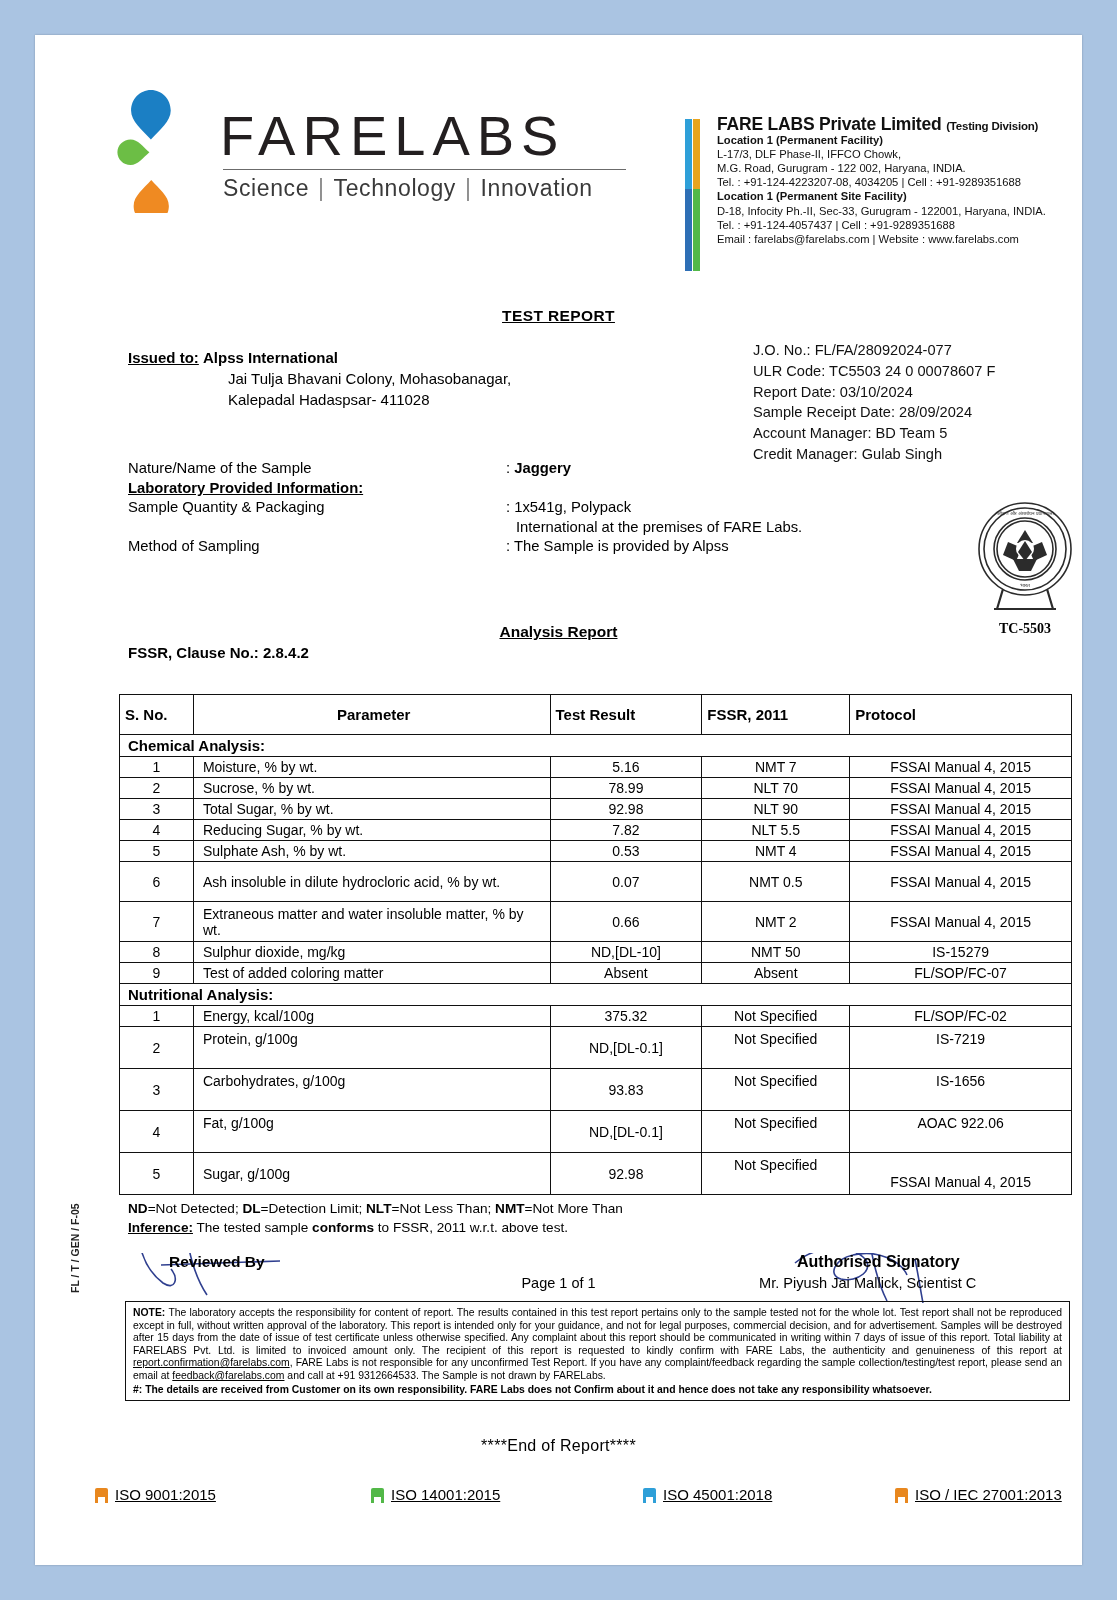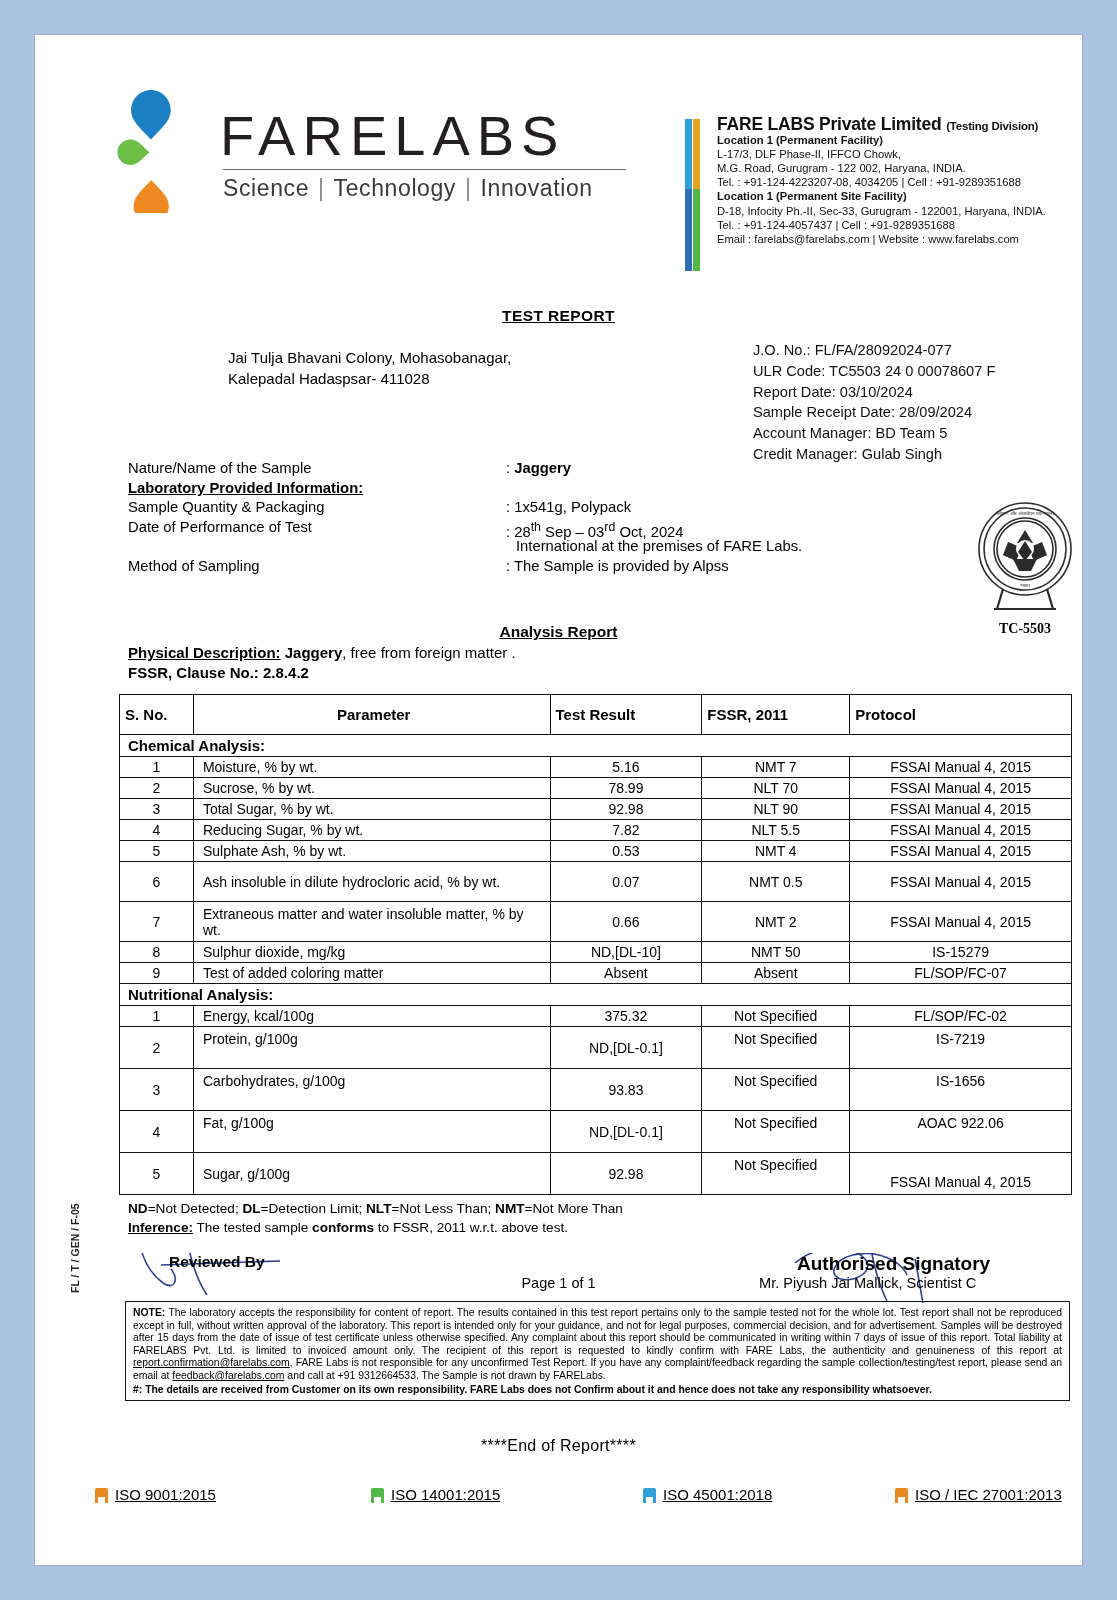--- a/index.html
+++ b/index.html
@@ -95,21 +95,21 @@
   tr.r-norm td { height:20px; }
 
   
   .abbr { position:absolute; left:93px; top:1165px; font-size:13.6px; line-height:18.5px; }
   .abbr b { font-weight:bold; }
   .abbr .u { font-weight:bold; text-decoration:underline; }
 
   .sigrow { position:absolute; left:0; top:1218px; width:100%; height:50px; }
   .sig-rev { position:absolute; left:134px; top:0; font-size:15.5px; font-weight:bold; }
   .sig-page { position:absolute; left:0; right:0; top:22px; text-align:center; font-size:14.5px; }
-  .sig-auth { position:absolute; left:762px; top:0; font-size:19px; font-weight:bold; }
+  .sig-auth { position:absolute; left:762px; top:0; font-size:16px; font-weight:bold; }
   .sig-name { position:absolute; left:724px; top:22px; font-size:14.6px; }
   .scribble { position:absolute; left:0; top:0; width:100%; height:100%; pointer-events:none; }
 
   .note {
     position:absolute; left:90px; top:1266px; width:945px;
     border:1px solid #111; padding:5px 7px 4px 7px;
     font-size:10.4px; line-height:12.6px; text-align:justify; color:#000;
   }
   .note b { font-weight:bold; }
   .note u { text-decoration:underline; }
@@ -167,20 +167,22 @@
         <div>D-18, Infocity Ph.-II, Sec-33, Gurugram - 122001, Haryana, INDIA.</div>
         <div>Tel. : +91-124-4057437  |  Cell : +91-9289351688</div>
         <div>Email : farelabs@farelabs.com  |  Website : www.farelabs.com</div>
       </div>
     </div>
   </div>
 
   <div class="ttl-test">TEST REPORT</div>
 
   <div class="issued">
+    <div><span class="lbl">Issued to:</span>
+      <span class="nm">Alpss International</span></div>
     <div class="l2">Jai Tulja Bhavani Colony, Mohasobanagar,</div>
     <div class="l2">Kalepadal Hadaspsar- 411028</div>
   </div>
 
   <div class="jobinfo">
     <div>J.O. No.: FL/FA/28092024-077</div>
     <div>ULR Code: TC5503 24 0 00078607 F</div>
     <div>Report Date: 03/10/2024</div>
     <div>Sample Receipt Date: 28/09/2024</div>
     <div>Account Manager: BD Team 5</div>
@@ -191,24 +193,20 @@
     <div class="row">
       <span class="k">Nature/Name of the Sample</span>
       <span class="v">: <b>Jaggery</b></span>
     </div>
     <div><span class="hd">Laboratory Provided Information:</span></div>
     <div class="row">
       <span class="k">Sample Quantity &amp; Packaging</span>
       <span class="v">: <span>1x541g, Polypack</span></span>
     </div>
     <div class="row">
-      <span class="k">Date of Performance of Test</span>
-      <span class="v">: 28<sup>th</sup> Sep – 03<sup>rd</sup> Oct, 2024</span>
-    </div>
-    <div class="row">
       <span class="cont">International at the premises of FARE Labs.</span>
     </div>
     <div class="row">
       <span class="k">Method of Sampling</span>
       <span class="v">: <span>The Sample is provided by Alpss</span></span>
     </div>
   </div>
 
   <div class="seal">
     <svg width="116" height="118" viewBox="0 0 116 118">
@@ -235,22 +233,20 @@
       <g stroke="#2b2b2b" stroke-width="2.2" fill="none">
         <path d="M36 92 L30 112 M80 92 L86 112 M27 112 H89"></path>
       </g>
     </svg>
     <div class="tc">TC-5503</div>
   </div>
 
   <div class="ttl-analysis">Analysis Report</div>
 
   <div class="physdesc">
-    <div><span class="u">Physical Description:</span>
-      <b>Jaggery</b><span>, free from foreign matter .</span></div>
     <div><b>FSSR, Clause No.: 2.8.4.2</b></div>
   </div>
 
   <table class="rpt">
     <thead>
       <tr>
         <th class="c-sno">S. No.</th>
         <th class="c-par" style="text-align:center">Parameter</th>
         <th class="c-res">Test Result</th>
         <th class="c-fssr">FSSR, 2011</th>

